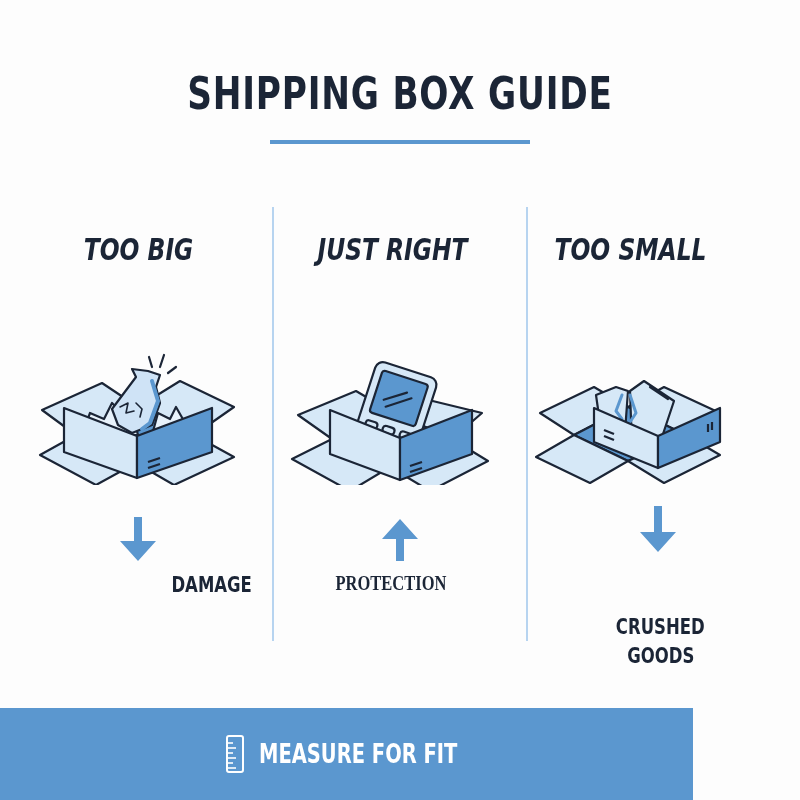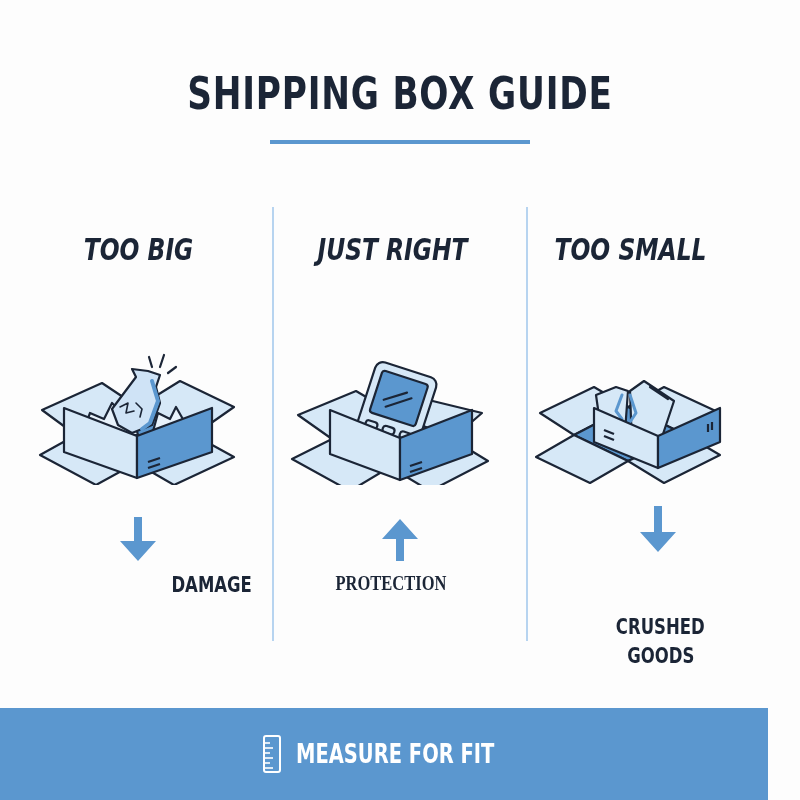--- a/index.html
+++ b/index.html
@@ -23,21 +23,21 @@
   }
   .illus { position: absolute; top: 75px; left: 0; width: 253px; height: 190px; }
   .arrow { position: absolute; left: 50%; transform: translateX(-50%); }
   .outcome {
     position: absolute; left: 0; width: 100%; text-align: center;
     font-family: "DejaVu Sans", sans-serif; font-weight: bold; font-size: 22px;
     color: #1b2536; line-height: 29px;
   }
   .outcome span { display: inline-block; transform: scaleX(0.75); transform-origin: center; }
   .footer {
-    position: absolute; left: 0; top: 708px; width: 768px; height: 92px; background: #5b97cf;
+    position: absolute; left: 0; top: 708px; width: 693px; height: 92px; background: #5b97cf;
     display: flex; align-items: center; justify-content: center;
   }
   .footer-inner { display: flex; align-items: center; gap: 14px; margin-left: -10px; }
   .footer-label {
     color: #ffffff; font-family: "DejaVu Sans", sans-serif; font-weight: bold; font-size: 26px;
     display: inline-block; transform: scaleX(0.75); transform-origin: left center; width: 200px;
     white-space: nowrap;
   }
 </style>
 </head>

